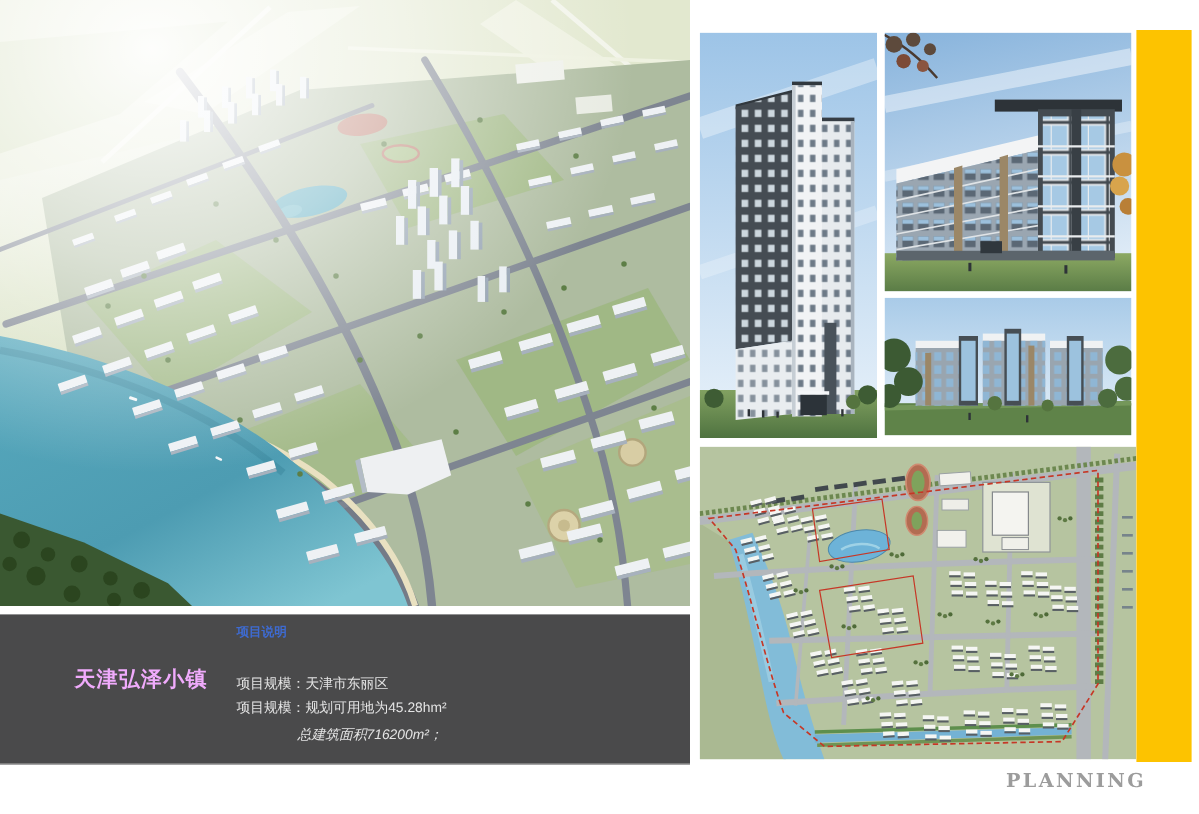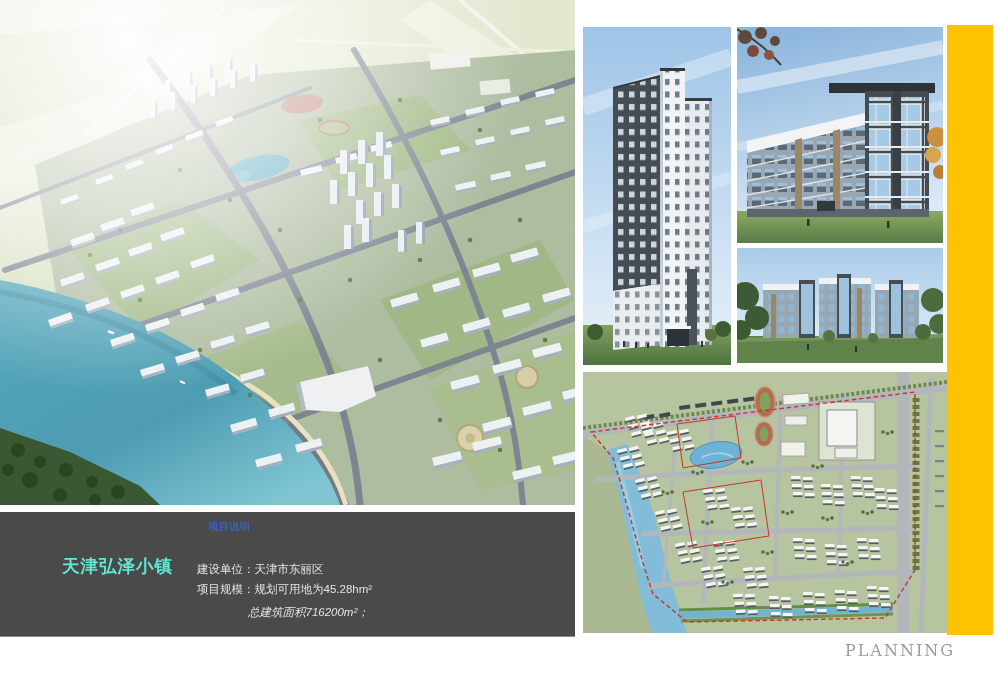--- a/index.html
+++ b/index.html
@@ -4,30 +4,30 @@
 <style>
   html,body{margin:0;padding:0;background:#ffffff;}
   .board{position:relative;width:999px;height:678px;background:#ffffff;overflow:hidden;
          font-family:"Liberation Sans","DejaVu Sans",sans-serif;}
   .img-frame{position:absolute;overflow:hidden;}
   .img-frame svg{display:block;}
   
   .yellow-bar{position:absolute;left:947px;top:25px;width:46px;height:610px;background:#fdc300;}
   .info-panel{position:absolute;left:0;top:512px;width:575px;height:124px;background:#4a4a4b;
               border-bottom:1px solid #8a8a8a;}
-  .project-title{position:absolute;left:62px;top:42px;color:#5eead4;font-size:17.5px;
+  .project-title{position:absolute;left:62px;top:42px;color:#f0abfc;font-size:17.5px;
                  font-weight:bold;letter-spacing:1px;white-space:nowrap;}
   .section-label{position:absolute;left:197px;top:8px;color:#3e6bd2;font-size:10.5px;
-                 font-weight:normal;white-space:nowrap;margin-left:11px;}
+                 font-weight:bold;white-space:nowrap;}
   .info-row{position:absolute;left:197px;color:#e4e4e4;font-size:11.5px;white-space:nowrap;}
   .row1{top:28px;} .row1-right{position:absolute;left:195px;top:0;white-space:nowrap;}
   .row2{top:50px;} .row3{top:70px;text-align:center;} .row4{top:93px;left:248px;font-style:italic;}
   .planning{position:absolute;right:44px;top:641px;color:#9c9c9c;
             font-family:"DejaVu Serif","Liberation Serif",serif;
-            font-weight:normal;font-size:16px;letter-spacing:2px;}
+            font-weight:bold;font-size:16px;letter-spacing:2px;}
 </style>
 </head>
 <body>
 
 <div class="board">
 
   <div class="img-frame" style="left:0;top:0;width:575px;height:505px;">
     <svg viewBox="0 0 575 505" width="575" height="505">
       <defs>
         <linearGradient id="aSky" x1="0" y1="0" x2="0.35" y2="1">
@@ -521,20 +521,20 @@
           <rect x="352" y="133" width="9" height="2.2"></rect>
       </g>
     </svg>
   </div>
 
   <div class="yellow-bar"></div>
 
   <div class="info-panel">
     <div class="project-title">天津弘泽小镇</div>
     <div class="section-label">项目说明</div>
-    <div class="info-row row2">建设单位：天津市东丽区</div>
+    <div class="info-row row2">项目规模：天津市东丽区</div>
     <div class="info-row row3">项目规模：规划可用地为45.28hm²</div>
     <div class="info-row row4">总建筑面积716200m²；</div>
   </div>
 
   <div class="planning">PLANNING</div>
 
 </div>
 
 </body></html>

